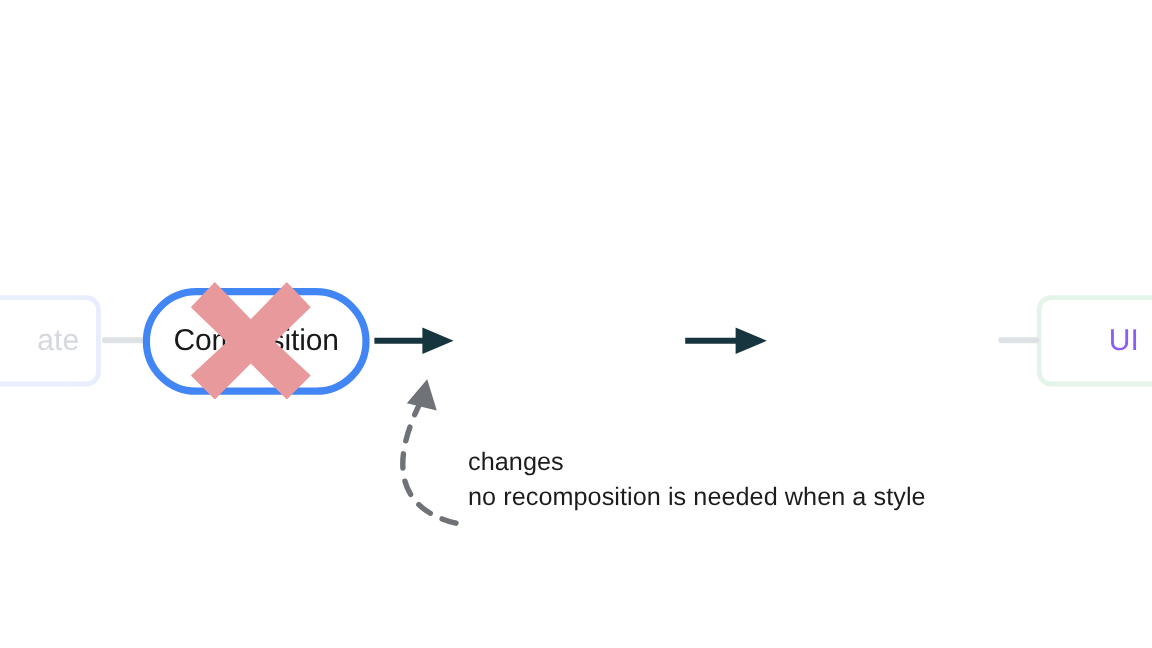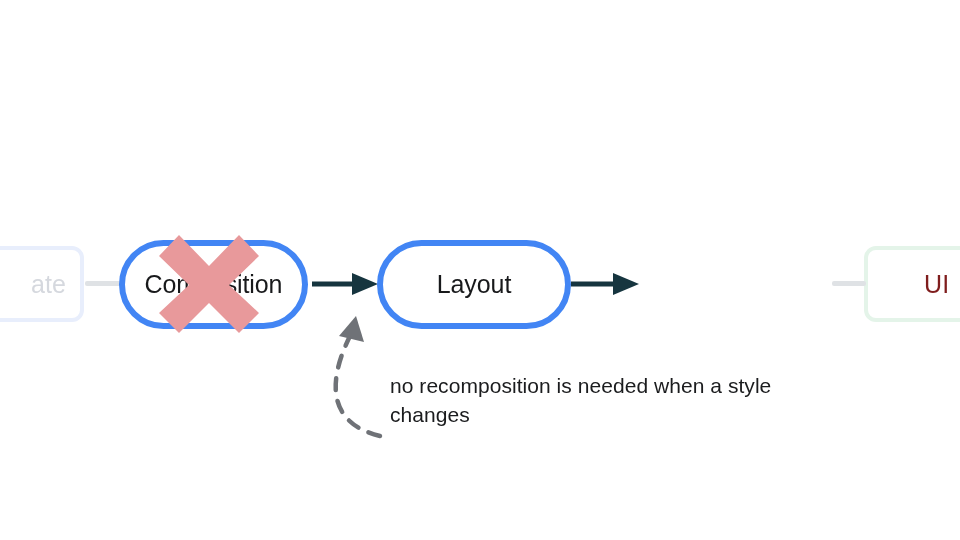--- a/index.html
+++ b/index.html
@@ -30,21 +30,21 @@
     position: absolute;
     box-sizing: border-box;
     background: #ffffff;
     display: flex;
     align-items: center;
     border-radius: 12px;
   }
   .ghost-box .ghost-label {
     font-size: 25px;
     font-weight: 400;
-    color: #7f1d1d;
+    color: #8b5cf6;
     white-space: nowrap;
     letter-spacing: 0.1px;
   }
 
   #ghost-state {
     left: -128px;
     top: 232px;
     width: 212px;
     height: 76px;
     border: 4px solid #e8eefc;
@@ -165,33 +165,30 @@
     <g fill="#e8999b">
       <polygon points="20,0 50,31 80,0 100,21 70,50 100,78 80,98 50,68 20,98 0,78 30,50 0,21"></polygon>
     </g>
   </svg>
 
   <svg class="flow-arrow" id="arrow-comp-layout" viewBox="0 0 70 30">
     <line x1="2" y1="15" x2="48" y2="15" stroke="#16353f" stroke-width="5"></line>
     <polygon points="42,4 68,15 42,26" fill="#16353f"></polygon>
   </svg>
 
-  <div class="pill" id="pill-layout">
-    <span class="pill-label">Layout</span>
-  </div>
 
   <svg class="flow-arrow" id="arrow-layout-draw" viewBox="0 0 72 30">
     <line x1="2" y1="15" x2="50" y2="15" stroke="#16353f" stroke-width="5"></line>
     <polygon points="44,4 70,15 44,26" fill="#16353f"></polygon>
   </svg>
 
 
   <svg id="dashed-callout" viewBox="0 0 90 140">
     <path d="M 68 128 C 26 118, 8 86, 40 24" fill="none" stroke="#6f7277" stroke-width="4.5" stroke-linecap="round" stroke-dasharray="12 11"></path>
     <polygon points="44,8 52,34 27,28" fill="#6f7277"></polygon>
   </svg>
 
   <div id="caption">
+    <div class="cap-line">changes</div>
     <div class="cap-line">no recomposition is needed when a style</div>
-    <div class="cap-line">changes</div>
   </div>
 
 </div>
 
 </body></html>

